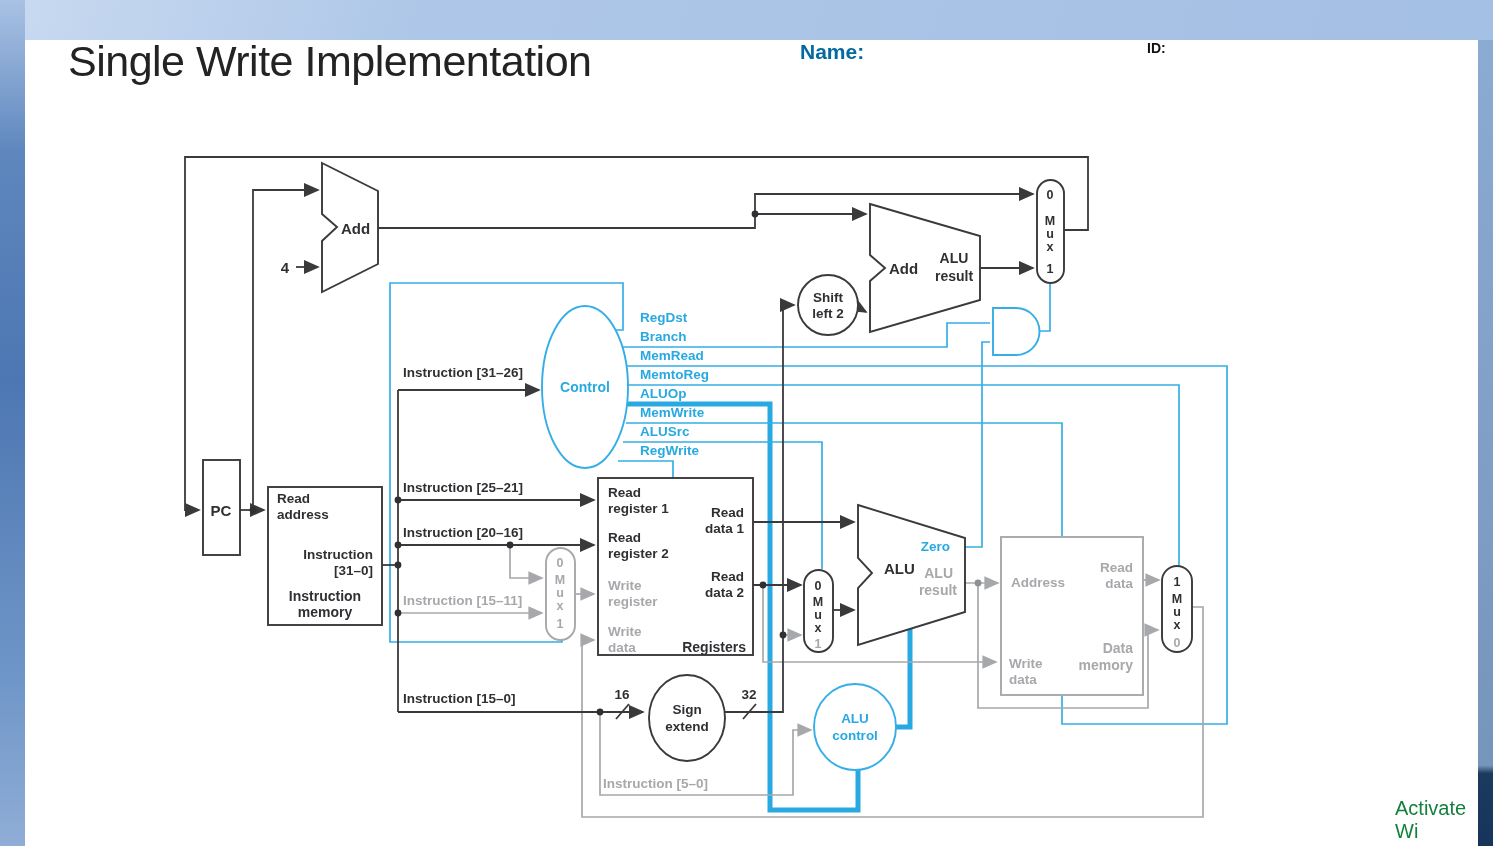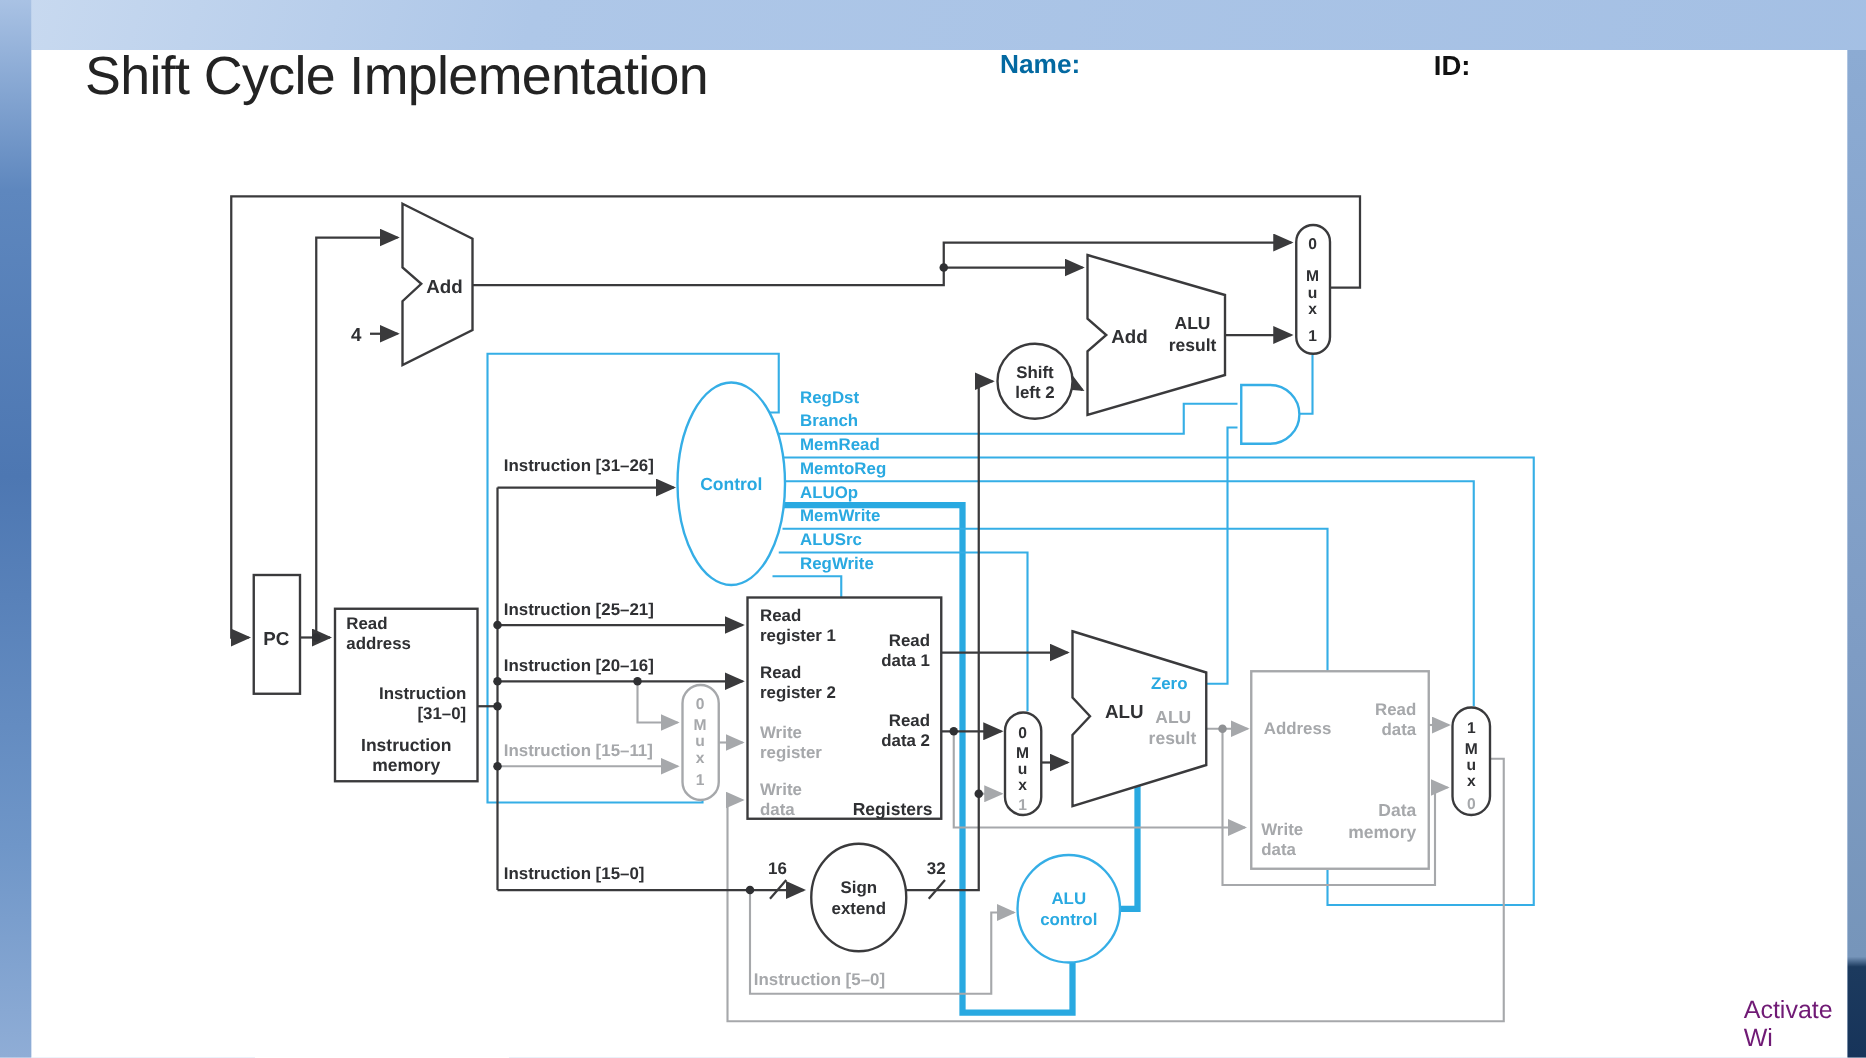--- a/index.html
+++ b/index.html
@@ -18,23 +18,23 @@
   }
   .slide{
     position:absolute;left:25px;top:40px;width:1453px;height:806px;
     background:#ffffff;z-index:2;
   }
   .title{
     position:absolute;left:43px;top:-3px;
     font-size:43px;font-weight:300;color:#232323;letter-spacing:-0.5px;
   }
   .name-label{position:absolute;left:775px;top:0px;font-size:21px;font-weight:600;color:#0369a1;}
-  .id-label{position:absolute;left:1122px;top:0px;font-size:22px;font-weight:600;color:#111;}
+  .id-label{position:absolute;left:1122px;top:0px;font-size:14px;font-weight:600;color:#111;}
   .watermark{position:absolute;left:1370px;top:757px;z-index:4;color:#adb2b8;}
-  .wm1{font-size:20px;color:#701a75;}
+  .wm1{font-size:20px;color:#15803d;}
   svg.diagram{position:absolute;left:-25px;top:-40px;z-index:3;}
 
   
   .wb{stroke:#3a3a3c;stroke-width:1.8;fill:none;}
   .wg{stroke:#a6a8ab;stroke-width:1.7;fill:none;}
   .wbl{stroke:#35aee6;stroke-width:1.7;fill:none;}
   .wblthick{stroke:#29a9e1;stroke-width:5;fill:none;}
   .shp{fill:#ffffff;stroke:#3a3a3c;stroke-width:1.9;}
   .shpg{fill:#ffffff;stroke:#a6a8ab;stroke-width:1.9;}
   .shpb{fill:#ffffff;stroke:#35aee6;stroke-width:1.9;}
@@ -47,21 +47,21 @@
   .dot{fill:#2f3033;stroke:none;}
   .dotg{fill:#8f9194;stroke:none;}
 </style>
 </head>
 <body>
 
 <div class="left-strip"></div>
 <div class="right-strip"></div>
 
 <div class="slide">
-  <div class="title">Shift Cycle Implementation</div>
+  <div class="title">Single Write Implementation</div>
   <div class="name-label">Name:</div>
   <div class="id-label">ID:</div>
 
   <svg class="diagram" width="1493" height="846" viewBox="0 0 1493 846">
     <defs>
       <marker id="ak" markerWidth="9" markerHeight="8" refX="8" refY="4" orient="auto">
         <path d="M0,0 L9,4 L0,8 Z" fill="#3a3a3c"></path>
       </marker>
       <marker id="ag" markerWidth="9" markerHeight="8" refX="8" refY="4" orient="auto">
         <path d="M0,0 L9,4 L0,8 Z" fill="#a6a8ab"></path>

